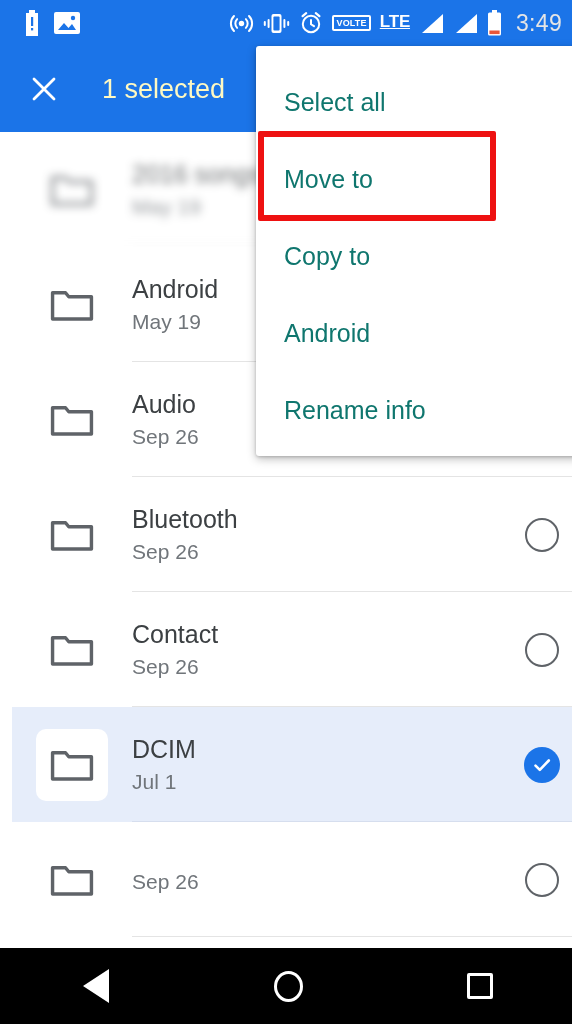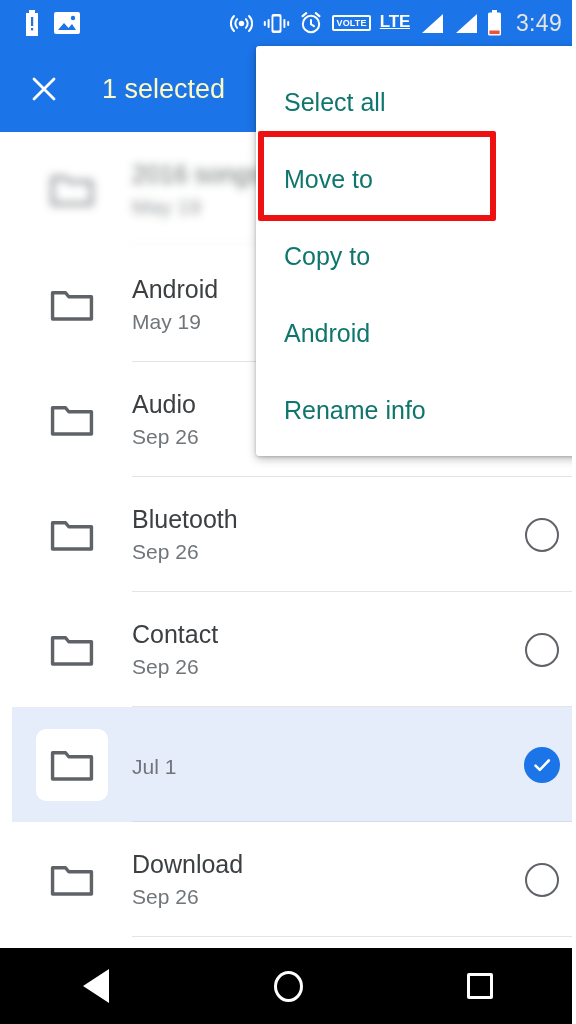--- a/index.html
+++ b/index.html
@@ -418,20 +418,21 @@
 
     <div class="row selected">
       <div class="icon-wrap">
         <div class="icon-chip">
           <svg width="44" height="36" viewBox="0 0 24 20">
             <path d="M1.2 3.2h7.2l1.8 2.2h12.6v12.4H1.2z" fill="none" stroke="#5F6368" stroke-width="1.9" stroke-linejoin="round"></path>
           </svg>
         </div>
       </div>
       <div class="row-text">
+        <div class="row-name">DCIM</div>
         <div class="row-date">Jul 1</div>
       </div>
       <div class="check-wrap">
         <div class="radio-checked">
           <svg width="24" height="24" viewBox="0 0 24 24">
             <path d="M5.5 12.6l4.3 4.3 9-9.4" stroke="#ffffff" stroke-width="2.6" fill="none" stroke-linecap="round" stroke-linejoin="round"></path>
           </svg>
         </div>
       </div>
       <div class="divider"></div>
@@ -439,21 +440,20 @@
 
     <div class="row">
       <div class="icon-wrap">
         <div class="icon-chip">
           <svg width="44" height="36" viewBox="0 0 24 20">
             <path d="M1.2 3.2h7.2l1.8 2.2h12.6v12.4H1.2z" fill="none" stroke="#5F6368" stroke-width="1.9" stroke-linejoin="round"></path>
           </svg>
         </div>
       </div>
       <div class="row-text">
-        <div class="row-name">Download</div>
         <div class="row-date">Sep 26</div>
       </div>
       <div class="check-wrap">
         <div class="radio-empty"></div>
       </div>
       <div class="divider"></div>
     </div>
 
   </div>
 

